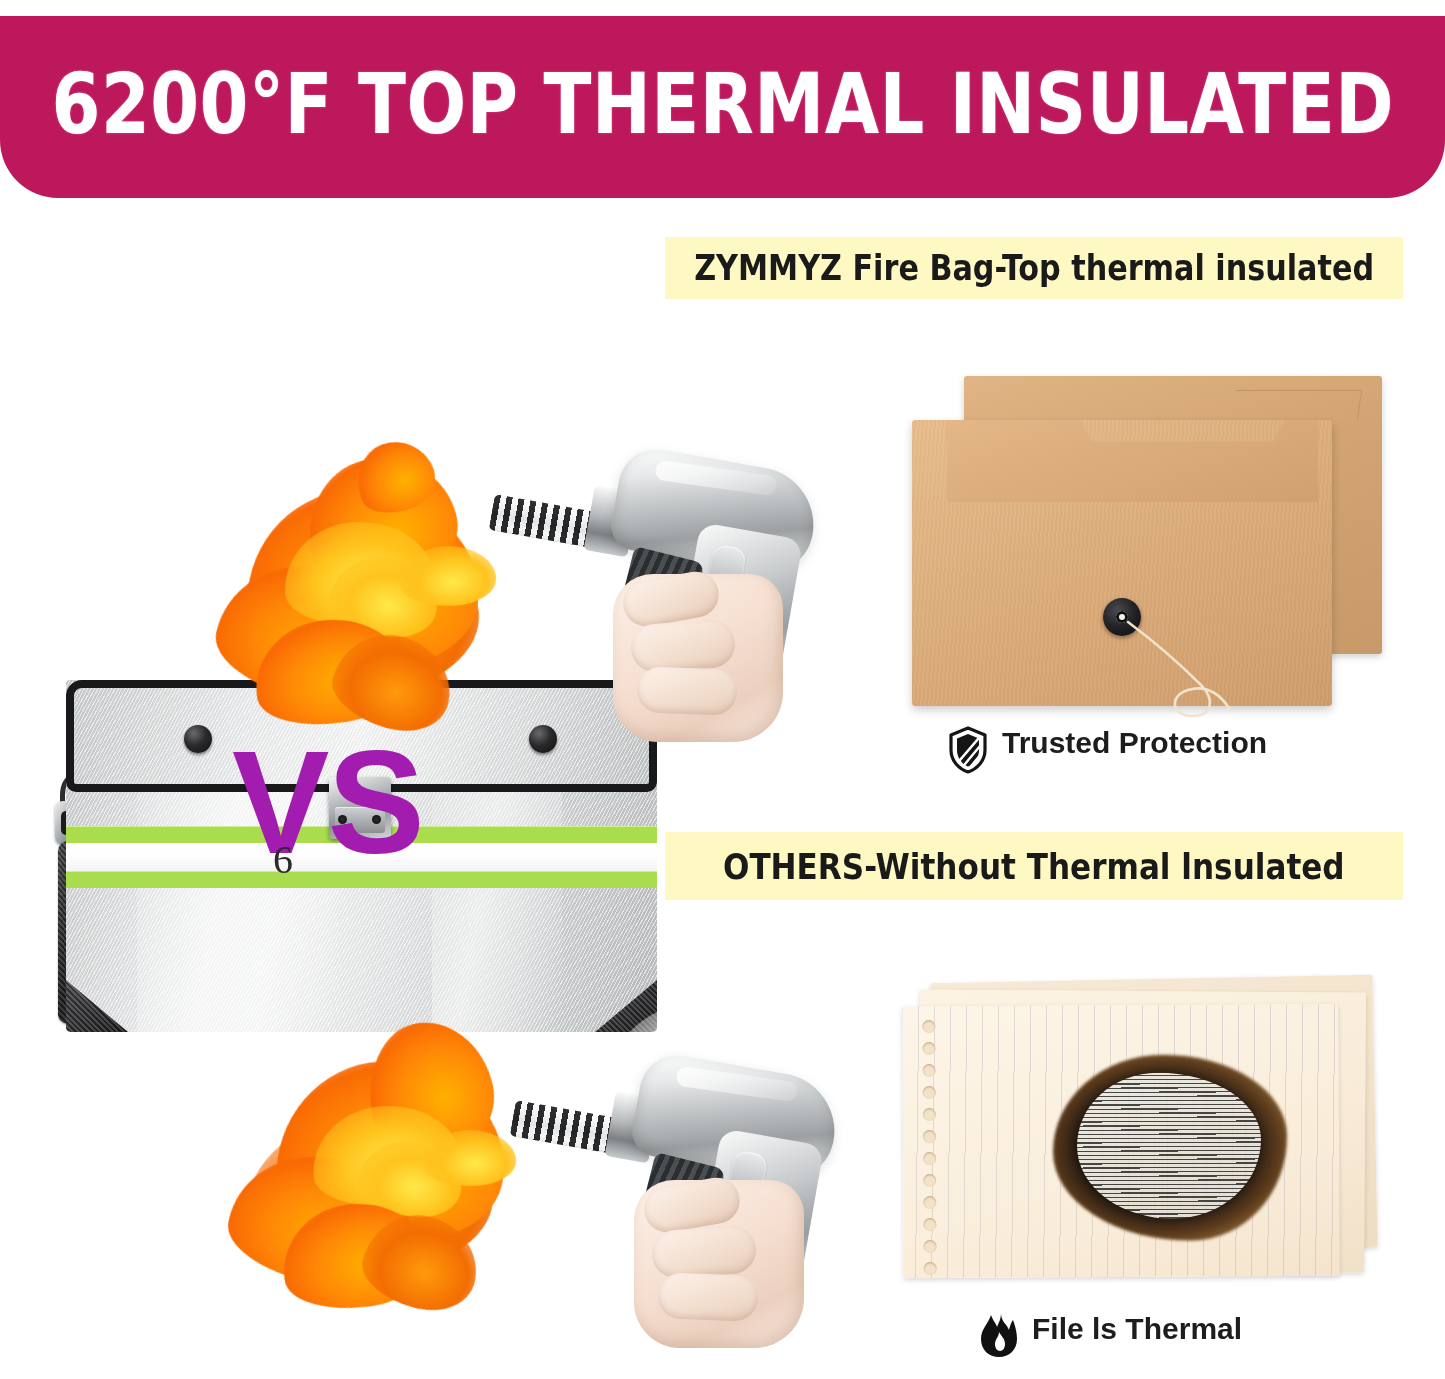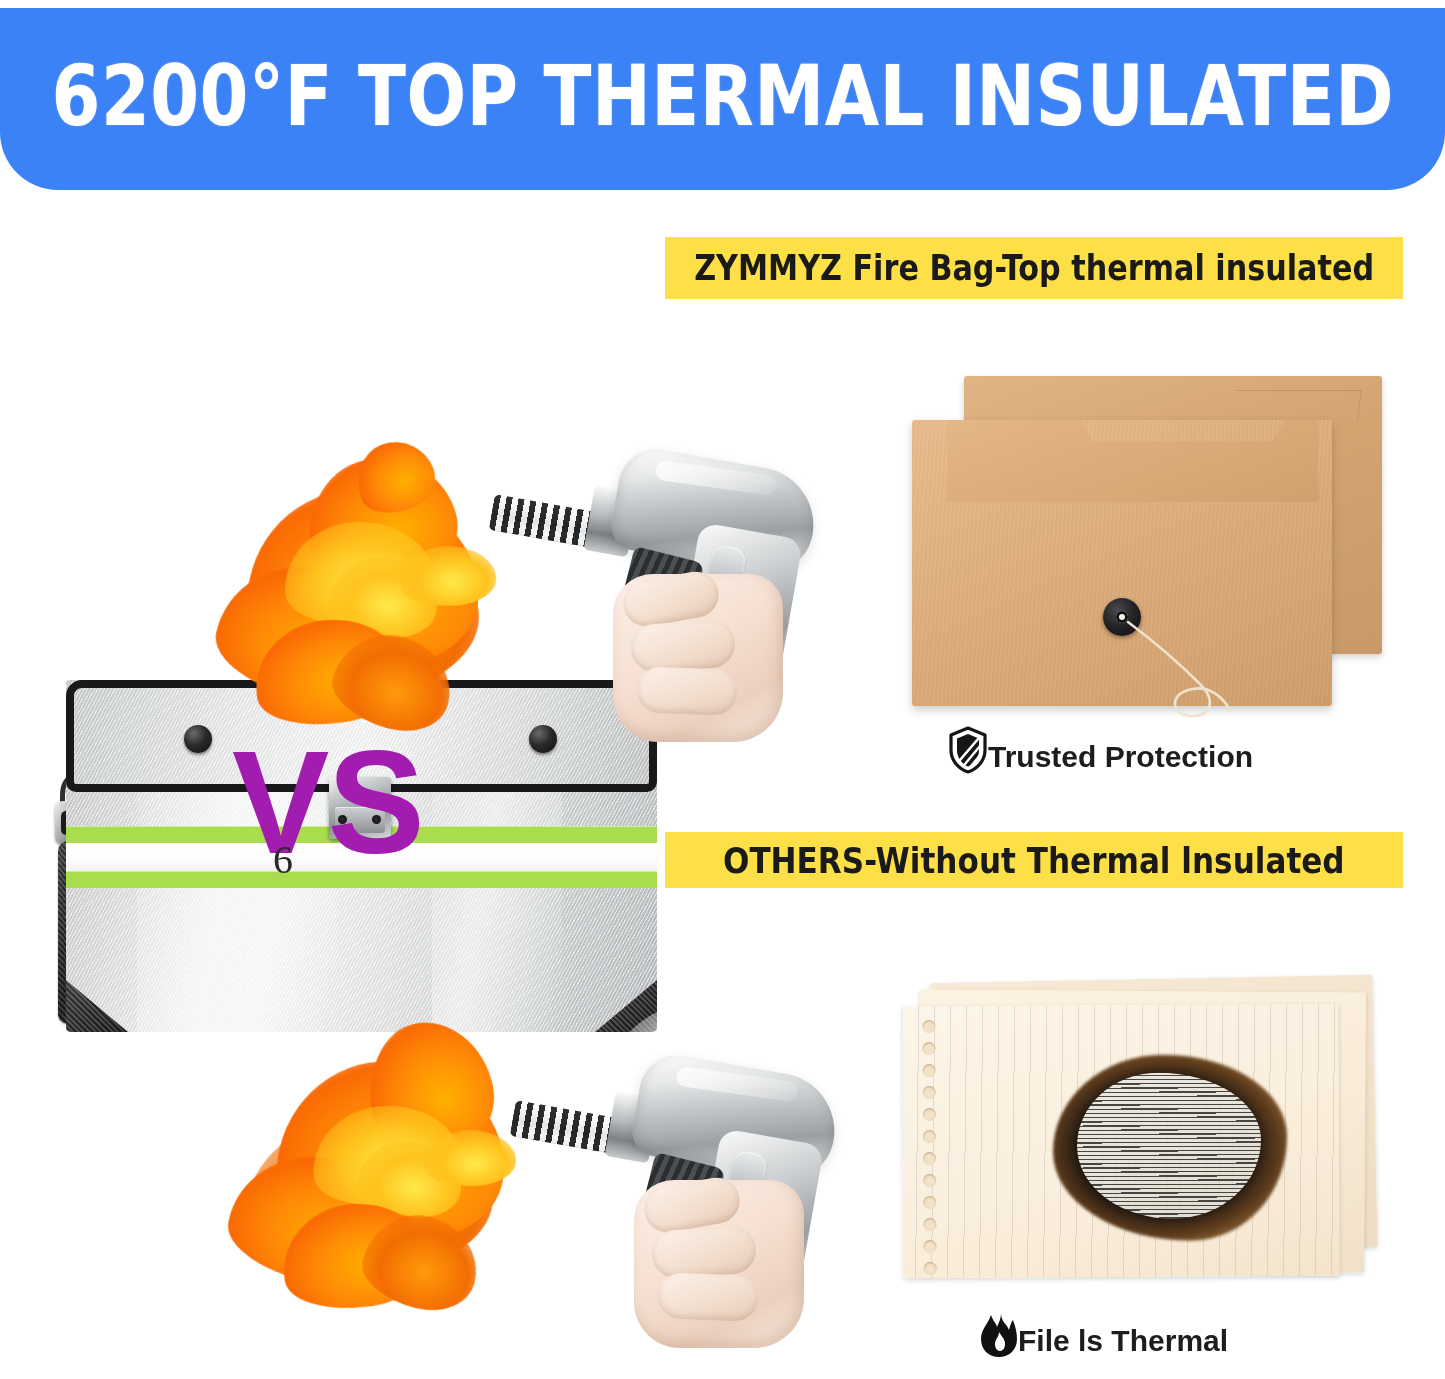--- a/index.html
+++ b/index.html
@@ -5,67 +5,67 @@
   * { margin:0; padding:0; box-sizing:border-box; }
   html,body{ background:#ffffff; }
   body{
     width:1445px; height:1379px; position:relative; overflow:hidden;
     font-family:"Liberation Sans", sans-serif;
     background:#ffffff;
   }
 
   
   .header-banner{
-    position:absolute; left:0; top:8px; width:1445px; height:182px;
-    background:#3b82f6;
+    position:absolute; left:0; top:16px; width:1445px; height:182px;
+    background:#be185d;
     border-bottom-left-radius:58px; border-bottom-right-radius:58px;
     display:flex; align-items:center; justify-content:center;
   }
   .header-title{
     color:#ffffff;
     font-family:"Liberation Sans Narrow","DejaVu Sans Condensed","Liberation Sans", sans-serif;
     font-weight:bold;
     font-size:84px;
     letter-spacing:0.5px;
     transform:scaleX(0.93);
     white-space:nowrap;
     text-shadow:0 0 2px rgba(255,255,255,.35);
     line-height:1;
     padding-bottom:6px;
   }
 
   
   .label-bar{
     position:absolute;
-    background:#fde047;
+    background:#fef9c3;
     display:flex; align-items:center; justify-content:center;
   }
   .label-bar .label-text{
     font-family:"Liberation Sans Narrow","DejaVu Sans Condensed","Liberation Sans", sans-serif;
     font-weight:bold;
     color:#1a1a1a;
     white-space:nowrap;
     transform:scaleX(0.96);
   }
   #label-top{ left:665px; top:237px; width:738px; height:62px; }
   #label-top .label-text{ font-size:35px; }
-  #label-bottom{ left:665px; top:832px; width:738px; height:56px; }
+  #label-bottom{ left:665px; top:832px; width:738px; height:68px; }
   #label-bottom .label-text{ font-size:36px; }
 
   
   .vs-text{
     position:absolute; left:232px; top:730px;
     font-family:"Liberation Sans","DejaVu Sans",sans-serif;
     font-weight:bold; font-size:146px; color:#a21caf; line-height:1;
     letter-spacing:-2px;
   }
 
   
   .caption{
-    position:absolute; display:flex; align-items:flex-end; gap:0;
+    position:absolute; display:flex; align-items:flex-start; gap:14px;
   }
   .caption .caption-text{
     font-family:"Liberation Sans","DejaVu Sans",sans-serif;
     font-weight:bold; font-size:30px; color:#1d1d1d; white-space:nowrap;
   }
   #caption-trusted{ left:948px; top:726px; }
   #caption-damaged{ left:980px; top:1312px; }
 
   
   .scene{ position:absolute; }

